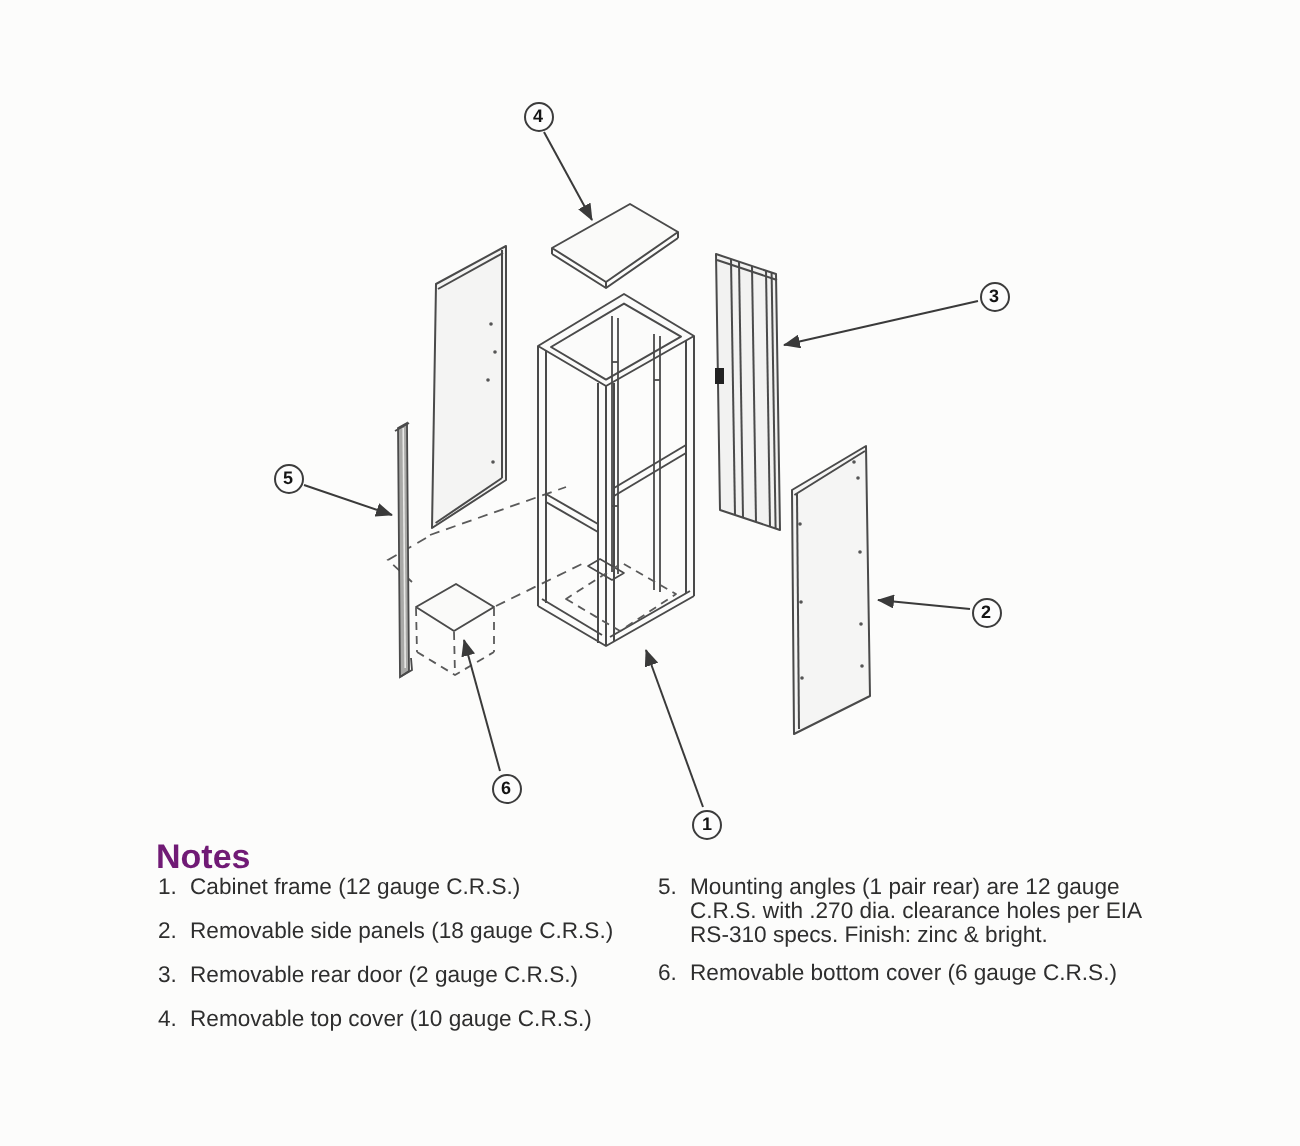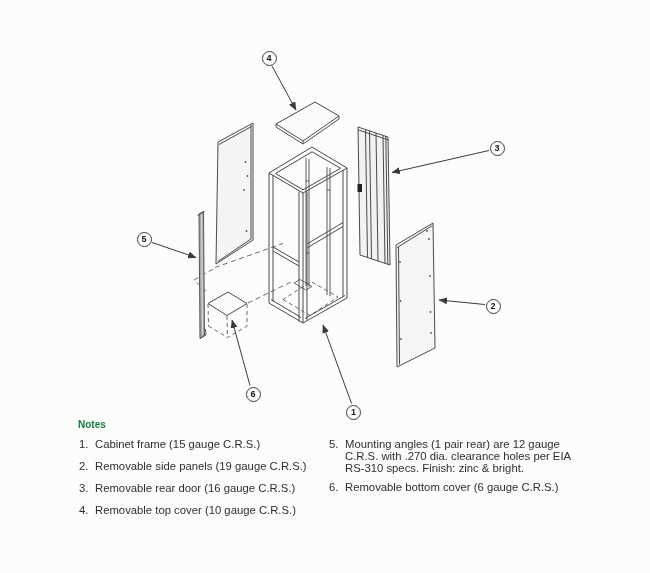--- a/index.html
+++ b/index.html
@@ -4,21 +4,21 @@
 <style>
   html,body{margin:0;padding:0;background:#ffffff;}
   #page{position:relative;width:650px;height:573px;background:#fcfcfb;overflow:hidden;
         font-family:"Liberation Sans", sans-serif;}
   #lineart{position:absolute;left:0;top:0;}
   .callout{position:absolute;width:15px;height:15px;border:1.3px solid #3c3c3c;border-radius:50%;
            background:#fdfdfd;color:#151515;font-size:9px;font-weight:bold;
            display:flex;align-items:center;justify-content:center;line-height:1;
            box-sizing:border-box;}
   .notes{position:absolute;left:0;top:0;width:650px;color:#2e2e2e;}
-  .notes-heading{position:absolute;left:78px;top:419px;font-size:10px;font-weight:bold;color:#15803d;}
+  .notes-heading{position:absolute;left:78px;top:419px;font-size:17px;font-weight:bold;color:#701a75;}
   .col{position:absolute;top:438px;}
   .col-left{left:79px;width:262px;}
   .col-right{left:329px;width:246px;}
   .note{display:flex;font-size:11.3px;line-height:12px;margin-bottom:10px;color:#2e2e2e;}
   .note .n{width:14px;flex:0 0 14px;}
   .note .t{flex:1;padding-left:2px;}
   .col-right .note{margin-bottom:7px;}
 </style>
 </head>
 <body>
@@ -156,29 +156,29 @@
   <div class="callout" style="left:261.5px;top:50.5px">4</div>
   <div class="callout" style="left:136.5px;top:231.5px">5</div>
   <div class="callout" style="left:245.5px;top:386.5px">6</div>
 
   <div class="notes">
     <div class="notes-heading">Notes</div>
 
     <div class="col col-left">
       <div class="note">
         <span class="n">1.</span>
-        <span class="t">Cabinet frame (15 gauge C.R.S.)</span>
+        <span class="t">Cabinet frame (12 gauge C.R.S.)</span>
       </div>
       <div class="note">
         <span class="n">2.</span>
-        <span class="t">Removable side panels (19 gauge C.R.S.)</span>
+        <span class="t">Removable side panels (18 gauge C.R.S.)</span>
       </div>
       <div class="note">
         <span class="n">3.</span>
-        <span class="t">Removable rear door (16 gauge C.R.S.)</span>
+        <span class="t">Removable rear door (2 gauge C.R.S.)</span>
       </div>
       <div class="note">
         <span class="n">4.</span>
         <span class="t">Removable top cover (10 gauge C.R.S.)</span>
       </div>
     </div>
 
     <div class="col col-right">
       <div class="note">
         <span class="n">5.</span>

